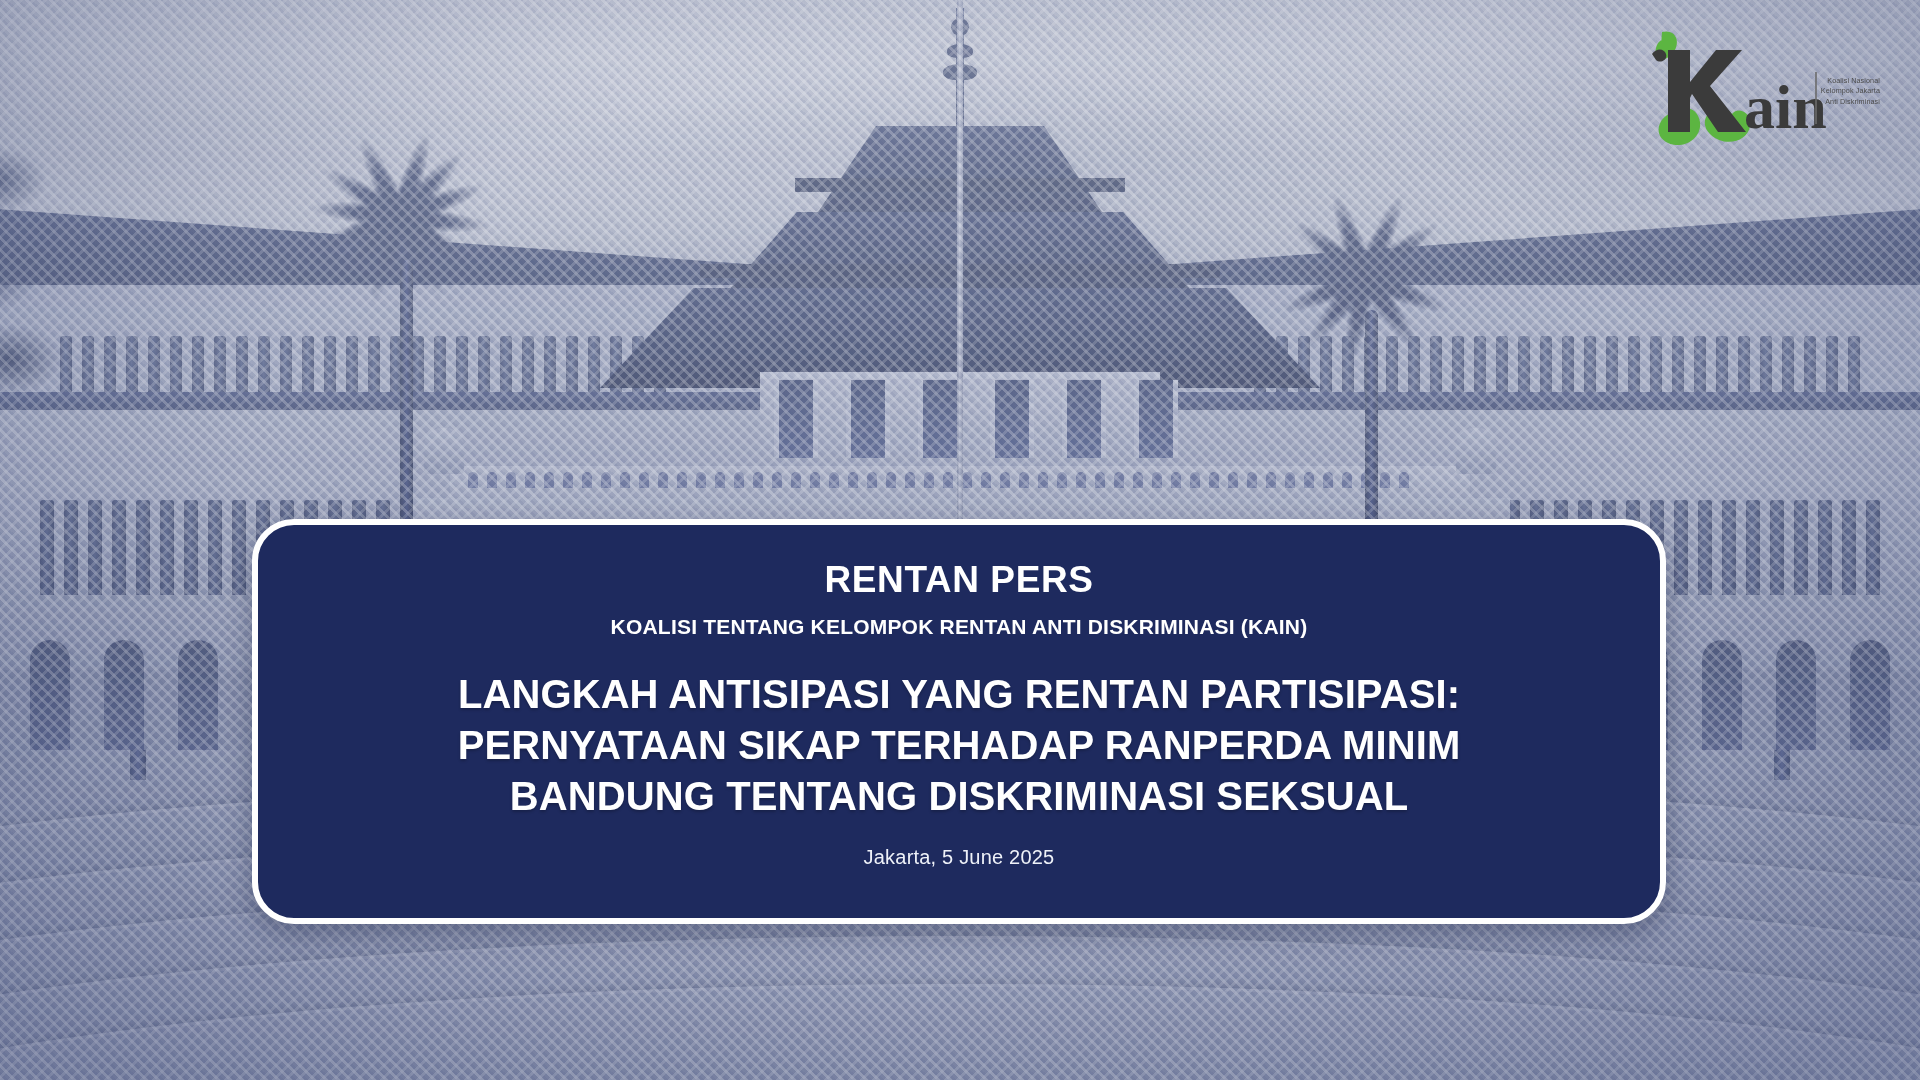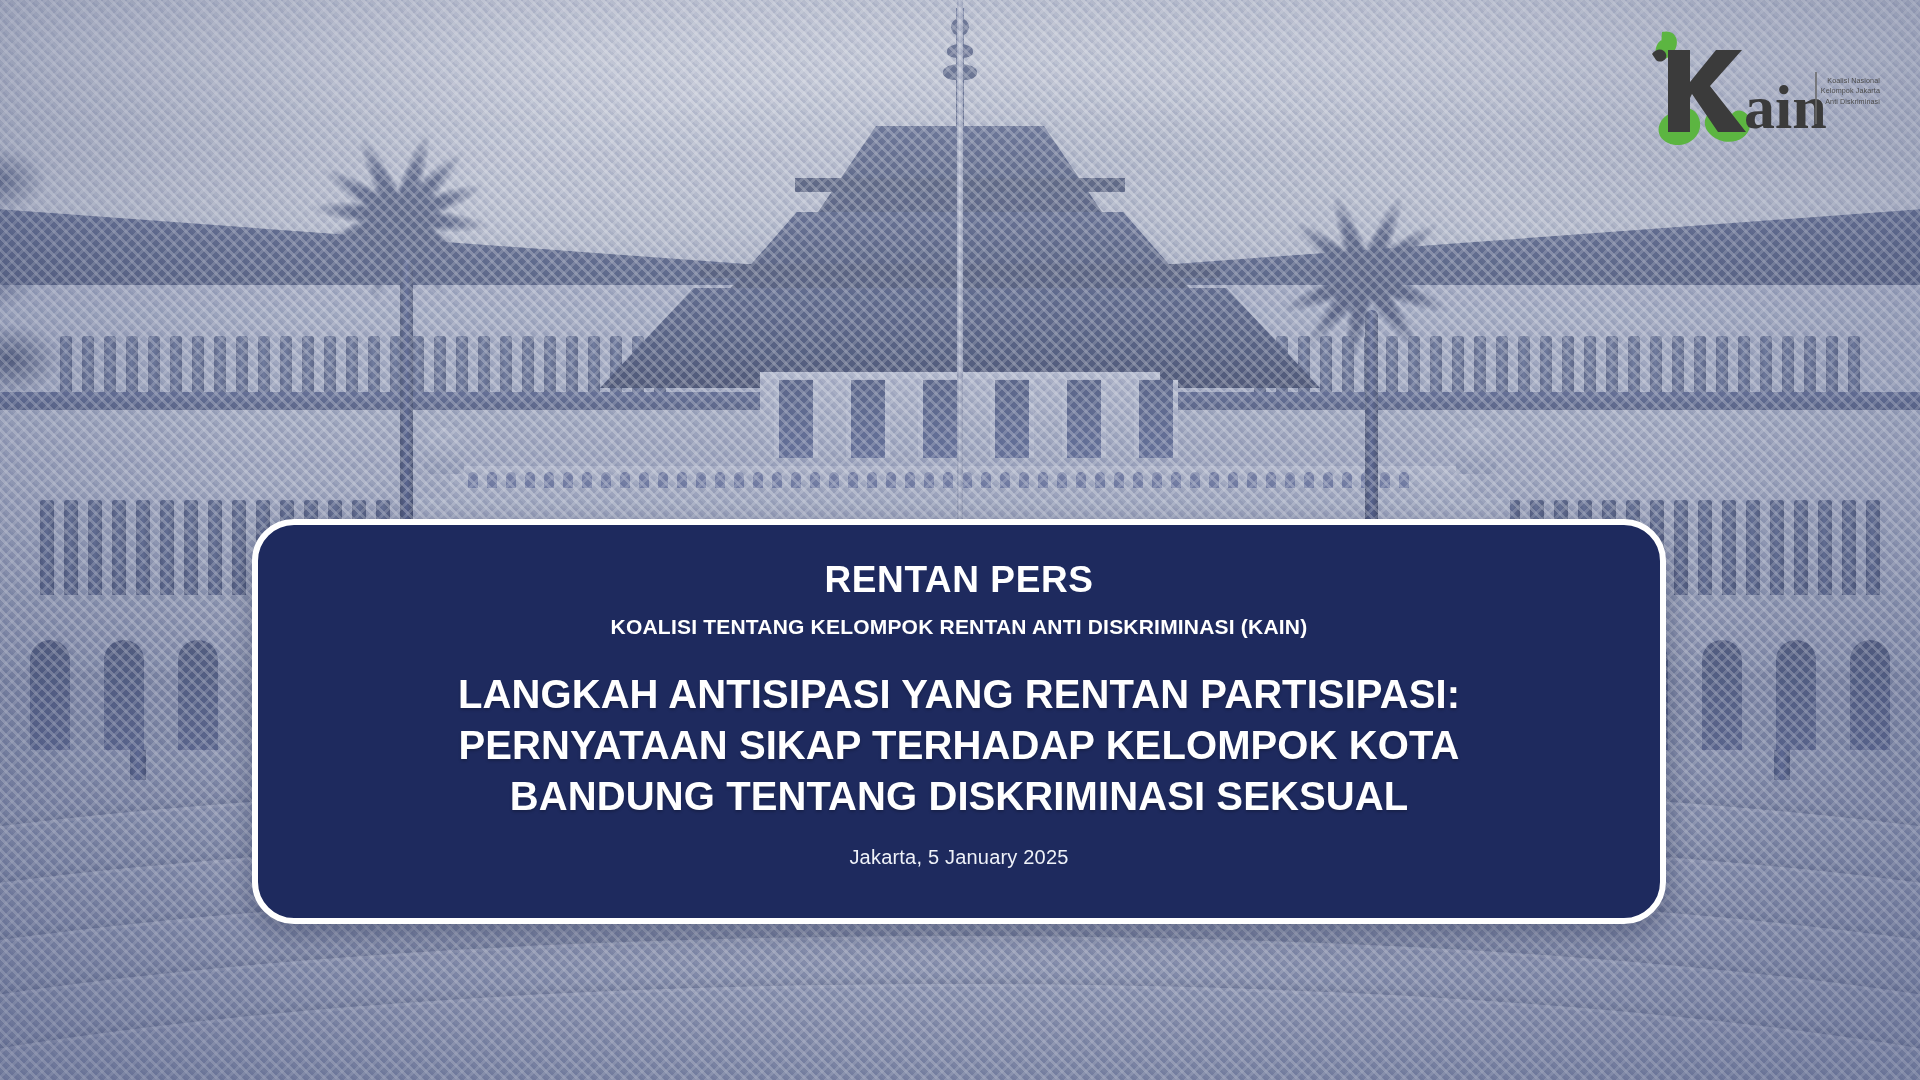--- a/index.html
+++ b/index.html
@@ -631,19 +631,19 @@
       <span>Kelompok Jakarta</span>
       <span>Anti Diskriminasi</span>
     </div>
   </div>
 
   <div class="card">
     <div class="kicker">RENTAN PERS</div>
     <div class="org">KOALISI TENTANG KELOMPOK RENTAN ANTI DISKRIMINASI (KAIN)</div>
     <div class="headline">
       <span>LANGKAH ANTISIPASI YANG RENTAN PARTISIPASI:</span>
-      <span>PERNYATAAN SIKAP TERHADAP KELOMPOK KOTA</span>
+      <span>PERNYATAAN SIKAP TERHADAP RANPERDA MINIM</span>
       <span>BANDUNG TENTANG DISKRIMINASI SEKSUAL</span>
     </div>
-    <div class="dateline">Jakarta, 5 January 2025</div>
+    <div class="dateline">Jakarta, 5 June 2025</div>
   </div>
 
 </div>
 
 </body></html>

